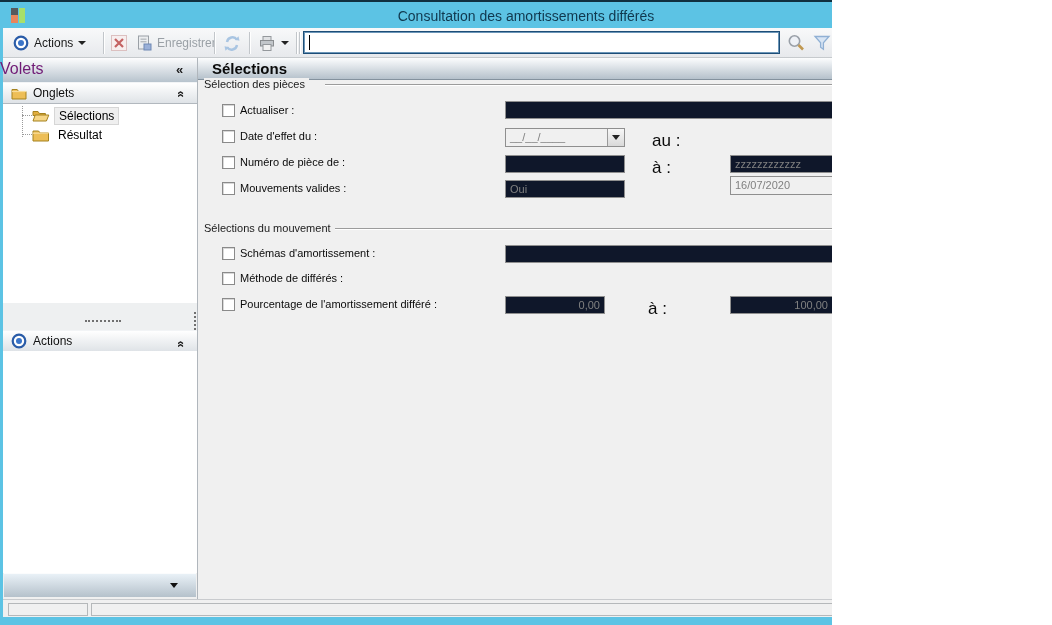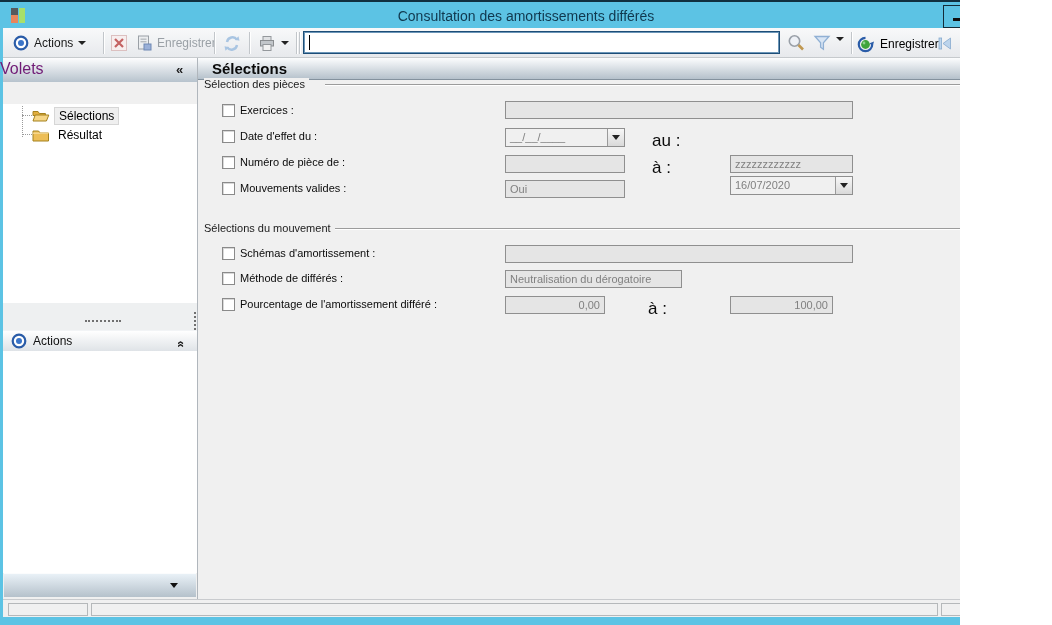--- a/index.html
+++ b/index.html
@@ -1,19 +1,19 @@
 <!DOCTYPE html>
 <html><head>
 <meta charset="utf-8">
 <style>
   * { margin:0; padding:0; box-sizing:border-box; }
   html,body { width:1052px; height:625px; }
   body { font-family:"Liberation Sans","DejaVu Sans",sans-serif; font-size:11px; color:#000; }
   .abs { position:absolute; }
-  #win { position:relative; width:960px; height:625px; background:#5cc3e4; overflow:hidden; }
+  #win { position:relative; width:832px; height:625px; background:#5cc3e4; overflow:hidden; }
 
   
   #topline { left:0; top:0; width:1052px; height:2px; background:#10303f; }
   #titlebar { left:0; top:2px; width:1052px; height:26px; background:#5cc3e4; }
   #apptitle { left:0; top:6px; width:1052px; text-align:center; font-size:14px; color:#10384e; }
   #appicon { left:10px; top:5px; width:17px; height:17px; }
   #winctrls { left:943px; top:3px; height:23px; display:flex; border:1px solid #142c38; }
   .wbtn { height:100%; display:flex; align-items:center; justify-content:center; background:#5cc3e4; border-right:1px solid #142c38; }
   .wbtn:last-child { border-right:none; }
   .glyph-min { width:12px; height:3px; background:#101010; margin-top:6px; }
@@ -56,21 +56,21 @@
   #side-sep { left:197px; top:58px; width:1px; height:541px; background:#b0b6bc; }
 
   
   #main-header { left:198px; top:58px; width:839px; height:22px; background:linear-gradient(#fcfdfe,#b5c1cb); border-bottom:1px solid #84929e; }
   #main-title { left:212px; top:60px; font-size:15px; font-weight:bold; color:#0a0a0a; }
   #main-right-line { left:1036px; top:58px; width:1px; height:541px; background:#cccfd2; }
   .section-label { position:absolute; font-size:11px; color:#1a1a1a; background:#f0f0f0; padding-right:4px; }
   .section-line { position:absolute; height:2px; border-top:1px solid #9c9c9c; border-bottom:1px solid #ffffff; }
   .cb { position:absolute; width:13px; height:13px; background:#fff; border:1px solid #8a8a8a; box-shadow:inset 1px 1px 0 #d8d8d8; }
   .cb-label { position:absolute; font-size:11px; color:#0a0a0a; line-height:13px; }
-  .fld { position:absolute; height:18px; background:#e5e5e5; border:1px solid #8f8f8f; color:#808080; font-size:11px; line-height:16px; padding:0 4px; overflow:hidden; }
+  .fld { position:absolute; height:18px; background:#0f172a; border:1px solid #8f8f8f; color:#808080; font-size:11px; line-height:16px; padding:0 4px; overflow:hidden; }
   .fld.num { text-align:right; }
   .combo { position:absolute; height:19px; background:#f0f0f0; border:1px solid #8f8f8f; color:#808080; font-size:11px; line-height:17px; padding:0 20px 0 4px; }
   .combo-btn { position:absolute; right:0; top:0; width:17px; height:17px; background:linear-gradient(#f7f7f7,#d9d9d9); border-left:1px solid #9a9a9a; display:flex; align-items:center; justify-content:center; }
   .combo-btn i { width:0; height:0; border-left:4px solid transparent; border-right:4px solid transparent; border-top:5px solid #222; }
   .mini-label { position:absolute; font-size:17px; color:#0a0a0a; }
 
   
   #statusbar { left:3px; top:599px; width:1040px; height:18px; background:#f0f0f0; border-top:1px solid #c9cbce; }
   .status-cell { position:absolute; top:3px; height:13px; border:1px solid #b5b8ba; background:#f0f0f0; }
 </style>
@@ -197,20 +197,28 @@
 
   <div class="abs" id="lborder"></div>
   <div class="abs" id="rborder"></div>
   <div class="abs" id="bborder"></div>
   <div class="abs" id="content"></div>
 
   <div class="abs" id="volets-header"></div>
   <div class="abs" id="volets-title">Volets</div>
   <div class="abs" id="volets-collapse">«</div>
 
+  <div class="grp-bar" style="top:82px;">
+    <svg width="16" height="13" viewBox="0 0 16 13" style="margin-left:8px;">
+      <path d="M1 2.5 h5.2 l1.4 2 h7.4 v7.5 h-14z" fill="#edbe57" stroke="#a5821f"></path>
+      <path d="M1 4.5 h14" stroke="#f7dc9a" stroke-width="1.2"></path>
+    </svg>
+    <span class="grp-label">Onglets</span>
+    <span class="chev-up">«</span>
+  </div>
 
   <div class="abs" id="tree">
     <div class="tree-vline"></div>
     <div class="tree-hstub" style="top:11px;"></div>
     <div class="tree-hstub" style="top:30px;"></div>
     <div class="tree-row" style="top:3px; left:29px;">
       <svg width="18" height="14" viewBox="0 0 18 14">
         <path d="M1 2.5 h5 l1.4 2 h6 v2 h-12.4z" fill="#e2ae3e" stroke="#a5821f"></path>
         <path d="M3.2 6 h13.6 l-2.4 6 H1z" fill="#f6d687" stroke="#a5821f"></path>
       </svg>
@@ -243,21 +251,21 @@
   <div class="abs" id="side-sep"></div>
 
   <div class="abs" id="main-header"></div>
   <div class="abs" id="main-title">Sélections</div>
   <div class="abs" id="main-right-line"></div>
 
   <div class="section-label" style="left:204px; top:78px;">Sélection des pièces</div>
   <div class="section-line" style="left:325px; top:84px; width:711px;"></div>
 
   <div class="cb" style="left:222px; top:104px;"></div>
-  <div class="cb-label" style="left:240px; top:104px;">Exercices :</div>
+  <div class="cb-label" style="left:240px; top:104px;">Actualiser :</div>
   <div class="fld" style="left:505px; top:101px; width:348px;"></div>
 
   <div class="cb" style="left:222px; top:130px;"></div>
   <div class="cb-label" style="left:240px; top:130px;">Date d'effet du :</div>
   <div class="combo" style="left:505px; top:128px; width:120px;">
     <span>__/__/____</span>
     <span class="combo-btn">
         <i></i>
       </span>
   </div>
@@ -281,21 +289,20 @@
 
   <div class="section-label" style="left:204px; top:222px;">Sélections du mouvement</div>
   <div class="section-line" style="left:335px; top:228px; width:701px;"></div>
 
   <div class="cb" style="left:222px; top:247px;"></div>
   <div class="cb-label" style="left:240px; top:247px;">Schémas d'amortissement :</div>
   <div class="fld" style="left:505px; top:245px; width:348px;"></div>
 
   <div class="cb" style="left:222px; top:272px;"></div>
   <div class="cb-label" style="left:240px; top:272px;">Méthode de différés :</div>
-  <div class="fld" style="left:505px; top:270px; width:177px;">Neutralisation du dérogatoire</div>
 
   <div class="cb" style="left:222px; top:298px;"></div>
   <div class="cb-label" style="left:240px; top:298px;">Pourcentage de l'amortissement différé :</div>
   <div class="fld num" style="left:505px; top:296px; width:100px;">0,00</div>
   <div class="mini-label" style="left:648px; top:299px;">à :</div>
   <div class="fld num" style="left:730px; top:296px; width:103px;">100,00</div>
 
   <div class="abs" id="statusbar">
     <div class="status-cell" style="left:5px; width:80px;"></div>
     <div class="status-cell" style="left:88px; width:847px;"></div>

